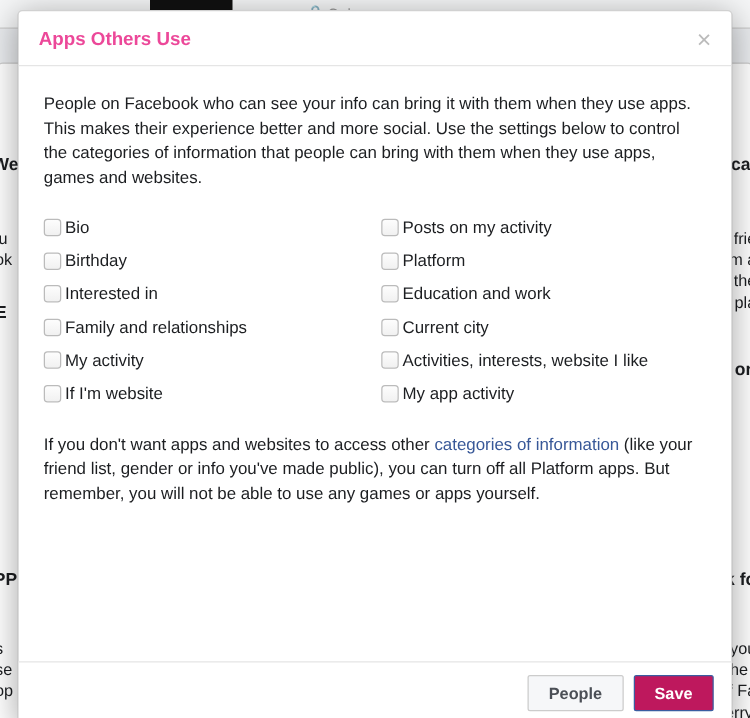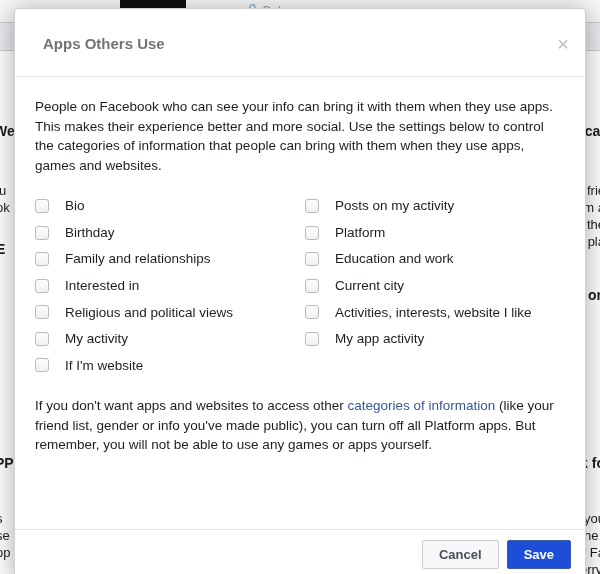--- a/index.html
+++ b/index.html
@@ -67,24 +67,24 @@
     flex-direction: column;
   }
   .modal-header {
     padding: 14px 16px 12px 16px;
     border-bottom: 1px solid #e5e5e5;
     display: flex;
     align-items: center;
     justify-content: space-between;
   }
   .modal-header h2 {
-    margin: 12px;
+    margin: 0;
     font-size: 15px;
     font-weight: bold;
-    color: #737373;
+    color: #ec4899;
   }
   .close-x {
     color: #bbb;
     font-size: 20px;
     line-height: 14px;
     cursor: pointer;
     font-weight: normal;
   }
   .modal-body {
     flex: 1;
@@ -96,21 +96,21 @@
   .modal-body p { margin: 4px 0 14px 0; }
   .cols {
     display: flex;
     gap: 10px;
     margin: 4px 0 14px 0;
   }
   .col { flex: 1; }
   .check-row {
     display: flex;
     align-items: center;
-    gap: 16px;
+    gap: 3px;
     margin: 7px 0;
     font-size: 13.5px;
     color: #1c1e21;
   }
   .check-row input[type="checkbox"] {
     width: 14px; height: 14px;
     margin: 0;
     border: 1px solid #bbb;
     border-radius: 3px;
     appearance: none;
@@ -133,21 +133,21 @@
     padding: 6px 16px;
     border-radius: 2px;
     cursor: pointer;
     border: 1px solid #ccc;
   }
   .btn-cancel {
     background: #f6f7f9;
     color: #4b4f56;
   }
   .btn-save {
-    background: #1d4ed8;
+    background: #be185d;
     border-color: #3b5ca0;
     color: #fff;
   }
 </style>
 </head>
 <body>
 
 <div class="backdrop">
   <div class="topbar">
     <div class="square"></div>
@@ -189,29 +189,25 @@
           <label class="check-row">
             <input type="checkbox" style="">
             <span>Bio</span>
           </label>
           <label class="check-row">
             <input type="checkbox" style="">
             <span>Birthday</span>
           </label>
           <label class="check-row">
             <input type="checkbox" style="">
+            <span>Interested in</span>
+          </label>
+          <label class="check-row">
+            <input type="checkbox" style="">
             <span>Family and relationships</span>
-          </label>
-          <label class="check-row">
-            <input type="checkbox" style="">
-            <span>Interested in</span>
-          </label>
-          <label class="check-row">
-            <input type="checkbox" style="">
-            <span>Religious and political views</span>
           </label>
           <label class="check-row">
             <input type="checkbox" style="">
             <span>My activity</span>
           </label>
           <label class="check-row">
             <input type="checkbox" style="">
             <span>If I'm website</span>
           </label>
         </div>
@@ -240,16 +236,16 @@
             <input type="checkbox" style="">
             <span>My app activity</span>
           </label>
         </div>
     </div>
     <p>
       <span>If you don't want apps and websites to access other </span><span class="link">categories of information</span><span> (like your friend list, gender or info you've made public), you can turn off all Platform apps. But remember, you will not be able to use any games or apps yourself.</span>
     </p>
   </div>
   <div class="modal-footer">
-    <button class="btn btn-cancel">Cancel</button>
+    <button class="btn btn-cancel">People</button>
     <button class="btn btn-save">Save</button>
   </div>
 </div>
 
 </body></html>

